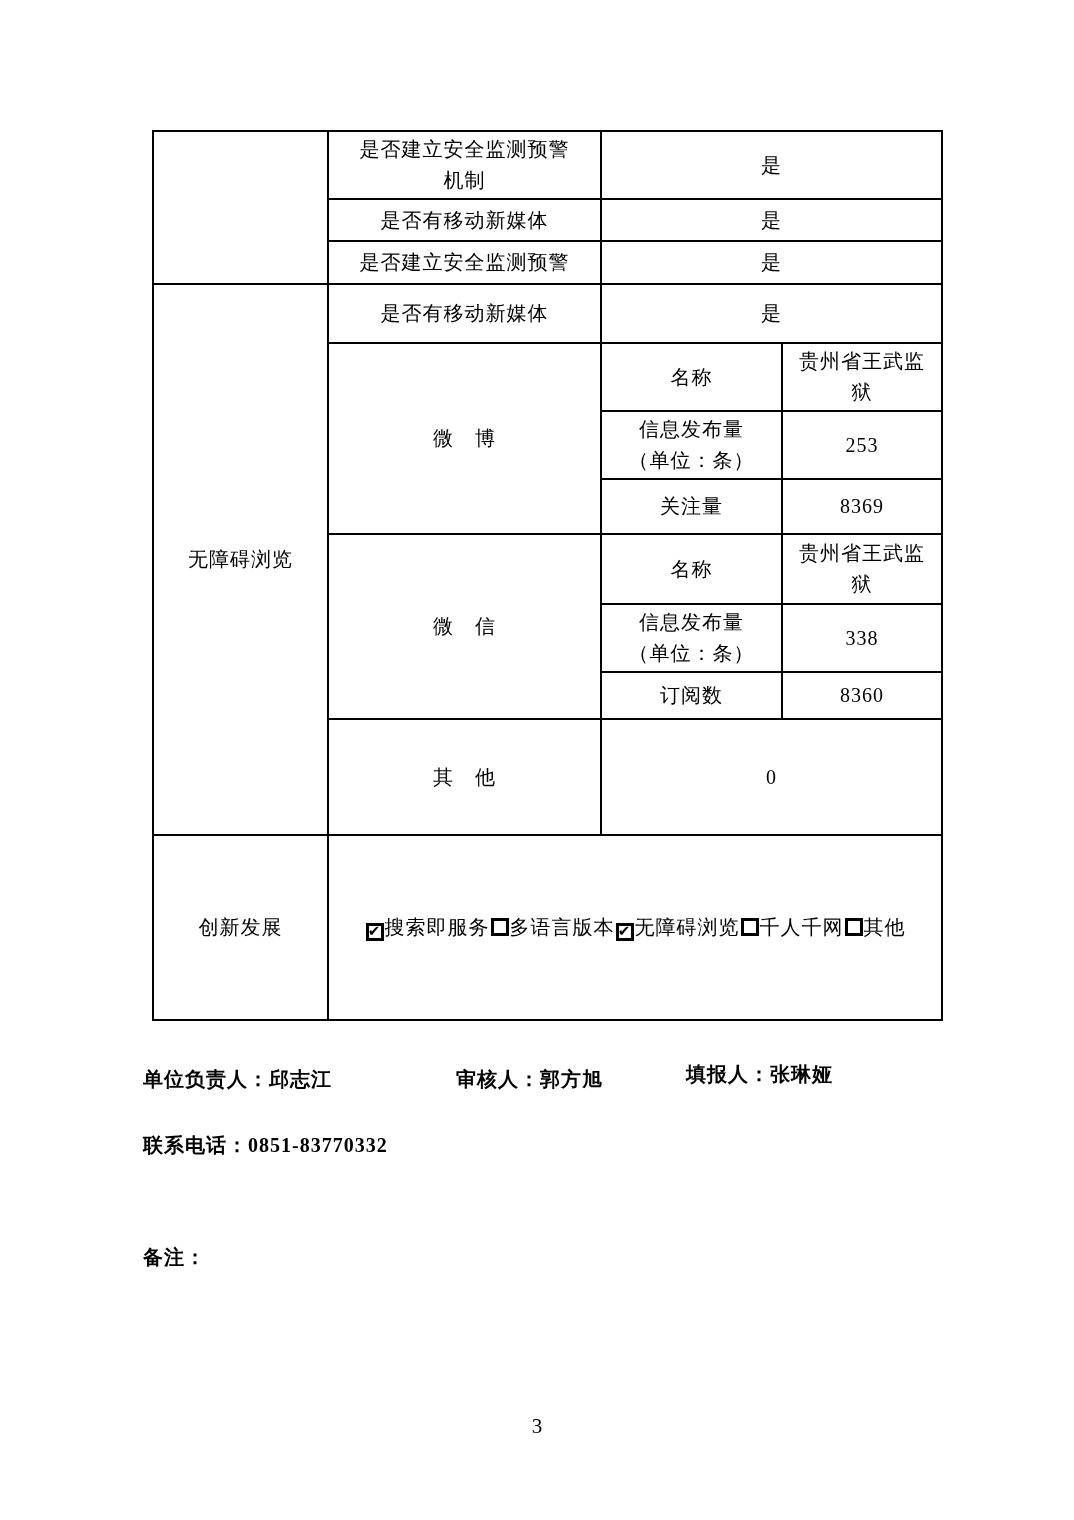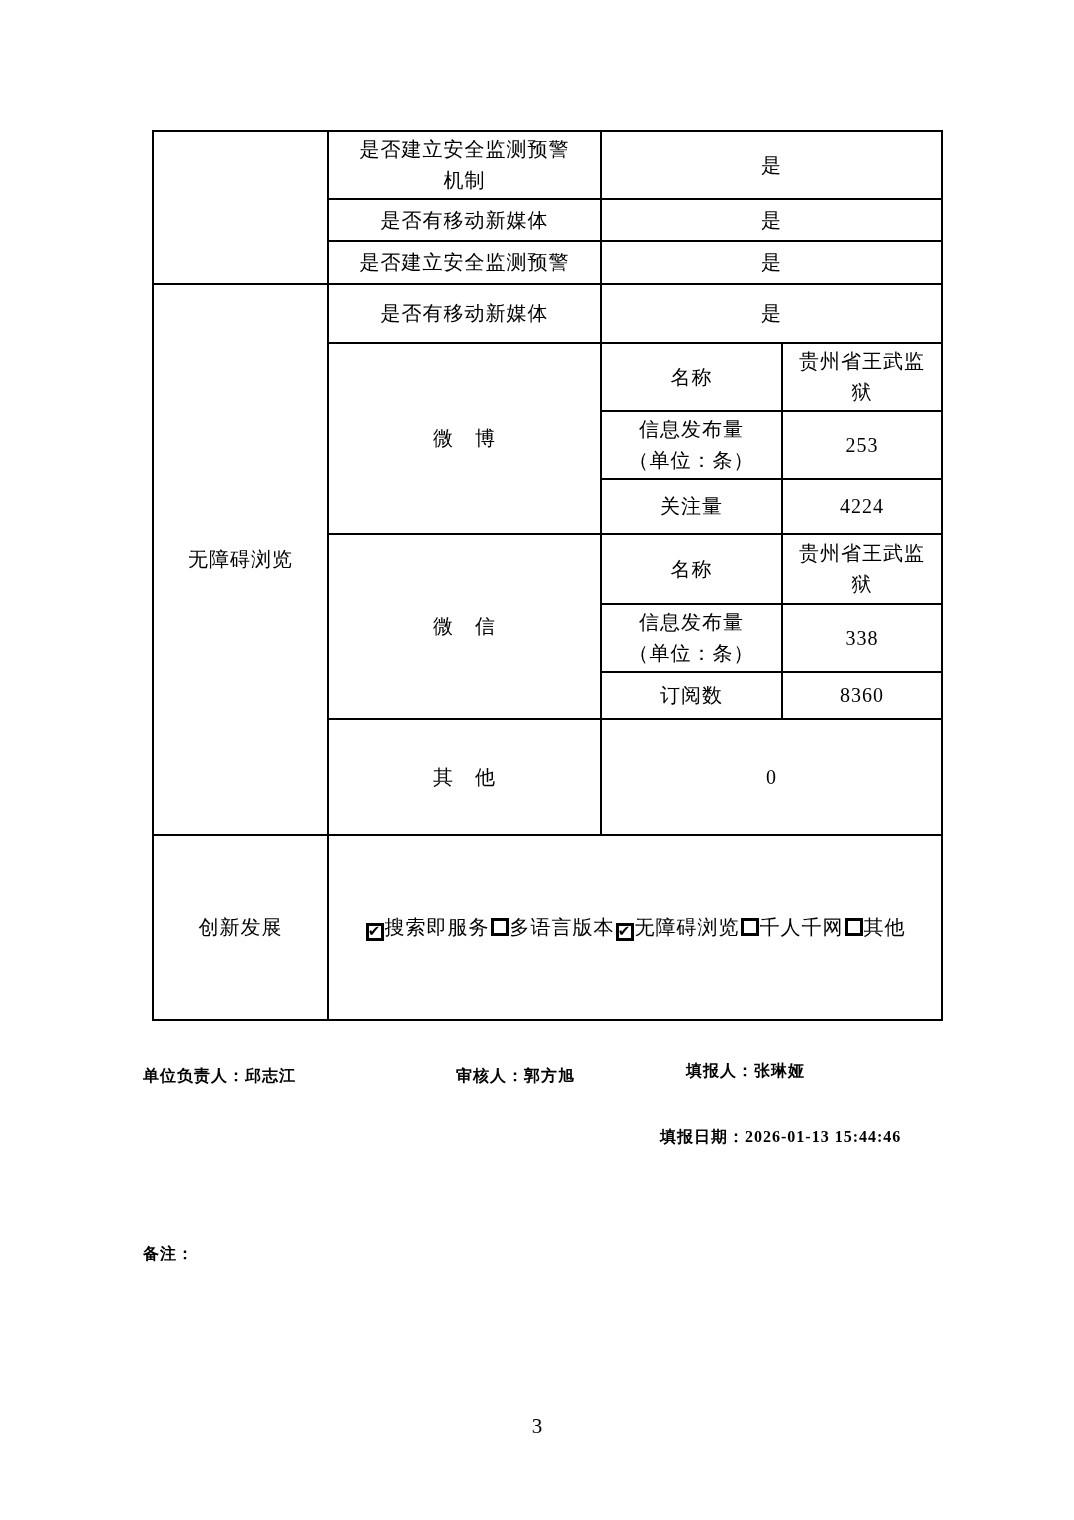--- a/index.html
+++ b/index.html
@@ -49,21 +49,21 @@
   .cb[data-checked="true"]::after {
     content: "✔";
     font-family: "DejaVu Sans", sans-serif;
     font-size: 15px;
     font-weight: bold;
     line-height: 1;
     margin-top: -1px;
   }
   .footer-item {
     position: absolute;
-    font-size: 16px;
+    font-size: 20px;
     font-weight: bold;
     letter-spacing: 1px;
     white-space: nowrap;
   }
   .page-number {
     position: absolute;
     left: 0; top: 1414px;
     width: 1074px;
     text-align: center;
     font-size: 21px;
@@ -107,21 +107,21 @@
       <td>名称</td>
       <td>贵州省王武监狱</td>
     </tr>
     <tr style="height:64px">
       <td>信息发布量
 （单位：条）</td>
       <td>253</td>
     </tr>
     <tr style="height:55px">
       <td>关注量</td>
-      <td>4224</td>
+      <td>8369</td>
     </tr>
     <tr style="height:70px">
       <td rowspan="3">微　信</td>
       <td>名称</td>
       <td>贵州省王武监狱</td>
     </tr>
     <tr style="height:66px">
       <td>信息发布量
 （单位：条）</td>
       <td>338</td>
@@ -137,17 +137,17 @@
     <tr style="height:185px">
       <td>创新发展</td>
       <td colspan="3" class="options-cell"><span class="opt"><span class="cb" data-checked="true"></span><span>搜索即服务</span></span><span class="opt"><span class="cb" data-checked="false"></span><span>多语言版本</span></span><span class="opt"><span class="cb" data-checked="true"></span><span>无障碍浏览</span></span><span class="opt"><span class="cb" data-checked="false"></span><span>千人千网</span></span><span class="opt"><span class="cb" data-checked="false"></span><span>其他</span></span></td>
     </tr>
   </tbody>
     </table>
 
   <div class="footer-item" style="left:143px; top:1066px">单位负责人：邱志江</div>
   <div class="footer-item" style="left:456px; top:1066px">审核人：郭方旭</div>
   <div class="footer-item" style="left:686px; top:1061px">填报人：张琳娅</div>
-  <div class="footer-item" style="left:660px; top:1127px">填报日期：2026-01-13 15:44:46</div>
+  <div class="footer-item" style="left:143px; top:1132px">联系电话：0851-83770332</div>
   <div class="footer-item" style="left:143px; top:1244px">备注：</div>
   <div class="page-number">3</div>
 
 </div>
 
 </body></html>

